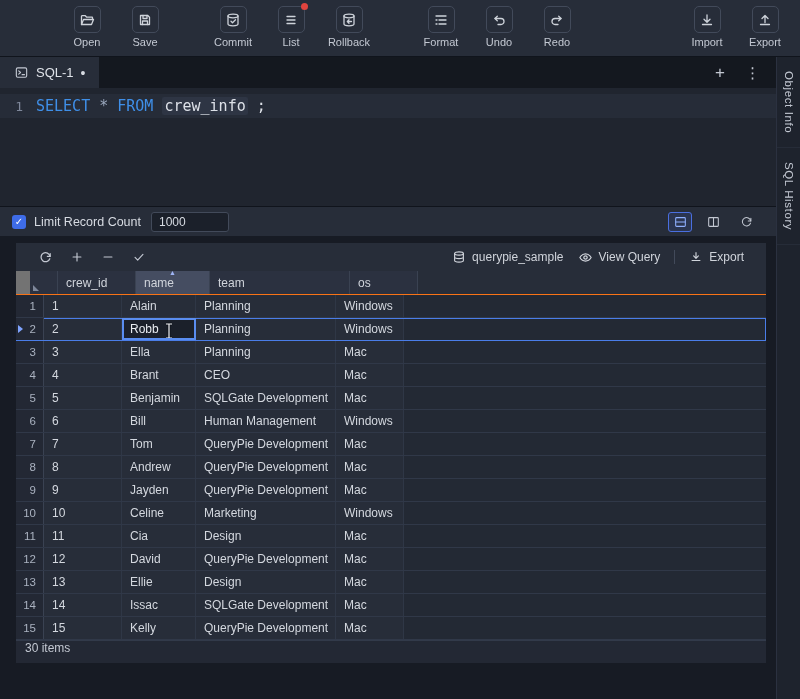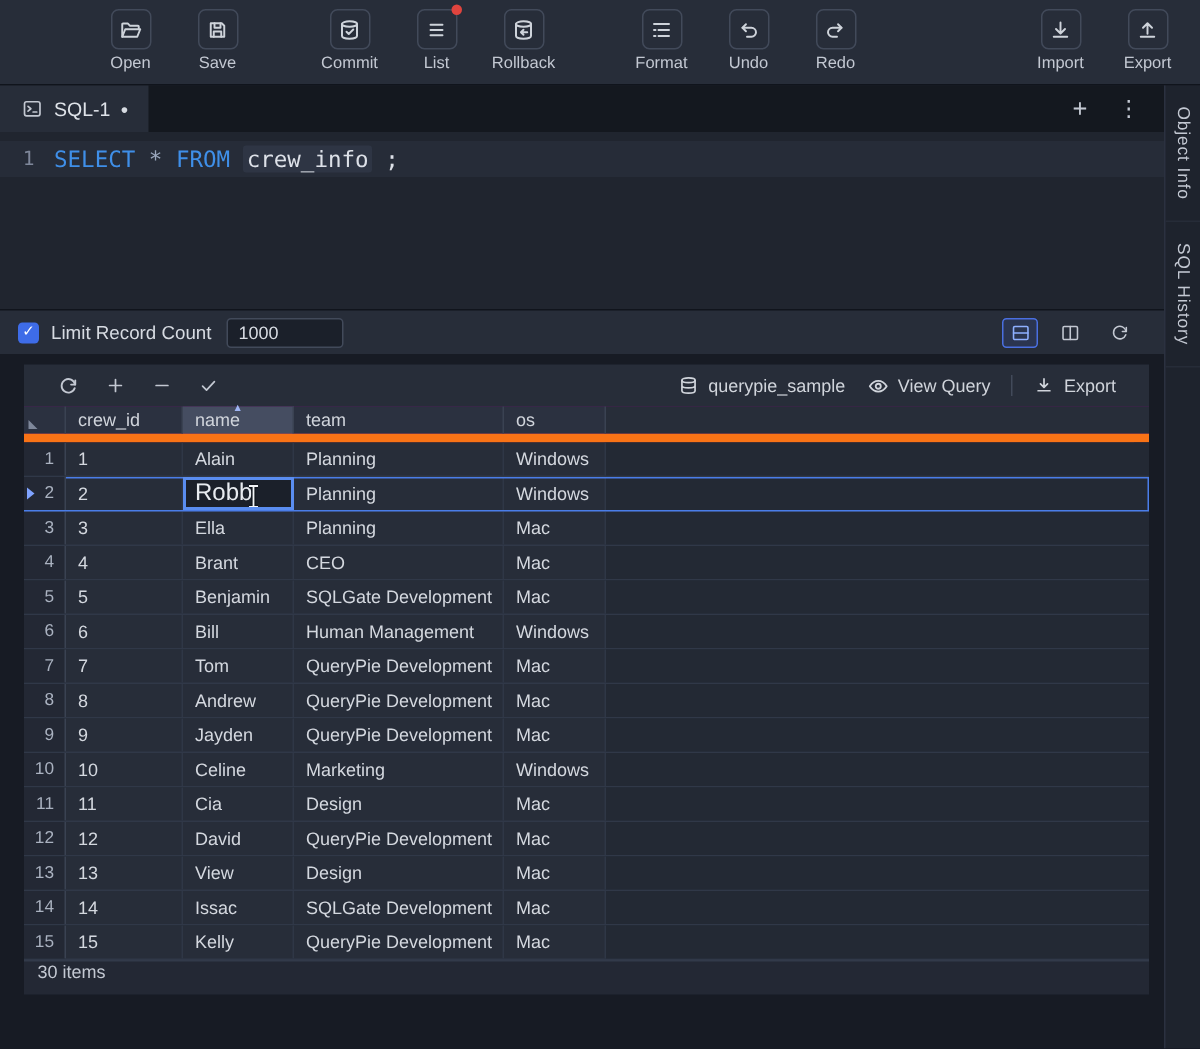--- a/index.html
+++ b/index.html
@@ -62,21 +62,21 @@
   
   .results-panel { margin:7px 10px 0 16px; display:flex; flex-direction:column; flex:0 0 auto; }
   .results-toolbar { height:28px; flex:0 0 auto; background:#272d39; display:flex; align-items:center;
                      padding:0 22px; gap:17px; }
   .rt-icon { display:flex; align-items:center; color:#c3c8d2; cursor:pointer; }
   .rt-icon svg, .rt-item svg { stroke:currentColor; fill:none; stroke-width:1.3; stroke-linecap:round; stroke-linejoin:round; }
   .rt-right { margin-left:auto; display:flex; align-items:center; gap:14px; font-size:12px; color:#d0d4db; }
   .rt-item { display:flex; align-items:center; gap:6px; cursor:pointer; }
   .v-div { width:1px; height:14px; background:#424a5a; }
 
-  .grid-header { display:flex; height:24px; flex:0 0 auto; background:#701a75; border-bottom:6px solid #f97316; }
+  .grid-header { display:flex; height:24px; flex:0 0 auto; background:#737373; border-bottom:1px solid #f97316;padding-left:14px; }
   .h-cell { border-right:1px solid #3a4252; font-size:12px; color:#d0d4db; display:flex;
             align-items:center; padding:0 8px; position:relative; background:#2b3140; }
   .h-cell.sorted { background:#454d61; }
   .sort-arrow { position:absolute; top:-2px; left:50%; transform:translateX(-50%);
                 font-size:7px; color:#9fb5f5; }
   .h-gutter { width:28px; padding:0; }
   .h-gutter::after { content:""; position:absolute; left:3px; bottom:3px;
                      border-left:6px solid #7e879a; border-top:6px solid transparent; }
   .c0 { width:78px; } .c1 { width:74px; } .c2 { width:140px; } .c3 { width:68px; }
   .cf { flex:1; border-right:none; background:#272d39; }
@@ -86,21 +86,21 @@
   .grid-row.selected { outline:1px solid #4a7de8; outline-offset:-1px; z-index:2; }
   .cell { display:flex; align-items:center; padding:0 8px; font-size:12px; color:#d4d8df;
           border-right:1px solid #2f3746; overflow:hidden; white-space:nowrap; }
   .gutter { width:28px; justify-content:flex-end; padding:0 7px 0 2px; background:#232834;
             color:#aab2c0; font-size:11.5px; border-right:1px solid #3a4252; position:relative; }
   .row-marker { position:absolute; left:2px; top:50%; transform:translateY(-50%); width:0; height:0;
                 border-left:5px solid #7fa3ff; border-top:4px solid transparent; border-bottom:4px solid transparent; }
   .filler { flex:1; background:#232934; border-right:none; }
   .cell.editing { padding:0; border:2px solid #5a8df0; background:#1b202a; position:relative; }
   .cell-input { width:100%; height:100%; background:transparent; border:none; outline:none;
-                color:#e8ebf0; font-size:16px; padding:0 6px; font-family:"Liberation Sans", sans-serif; }
+                color:#e8ebf0; font-size:12px; padding:0 6px; font-family:"Liberation Sans", sans-serif; }
   .ibeam { position:absolute; left:40px; top:2px; pointer-events:none; }
 
   .vscroll { position:absolute; right:0; top:0; bottom:0; width:10px; background:#1d222c; }
   .vthumb { position:absolute; left:2px; right:2px; top:4px; bottom:8px; background:#3a4150; border-radius:4px; }
 
   .status-bar { height:23px; flex:0 0 auto; background:#232834; border-top:1px solid #323a4a;
                 display:flex; align-items:flex-start; padding:0 9px; font-size:12px; color:#c3c8d2; }
 
   
   .right-strip { width:24px; background:#1e232d; border-left:1px solid #2b3140; display:flex; flex-direction:column; }
@@ -454,21 +454,21 @@
               <div class="cell gutter">12</div>
               <div class="cell c0">12</div>
               <div class="cell c1">David</div>
               <div class="cell c2">QueryPie Development</div>
               <div class="cell c3">Mac</div>
               <div class="cell filler"></div>
             </div>
             <div class="grid-row">
               <div class="cell gutter">13</div>
               <div class="cell c0">13</div>
-              <div class="cell c1">View</div>
+              <div class="cell c1">Ellie</div>
               <div class="cell c2">Design</div>
               <div class="cell c3">Mac</div>
               <div class="cell filler"></div>
             </div>
             <div class="grid-row">
               <div class="cell gutter">14</div>
               <div class="cell c0">14</div>
               <div class="cell c1">Issac</div>
               <div class="cell c2">SQLGate Development</div>
               <div class="cell c3">Mac</div>

